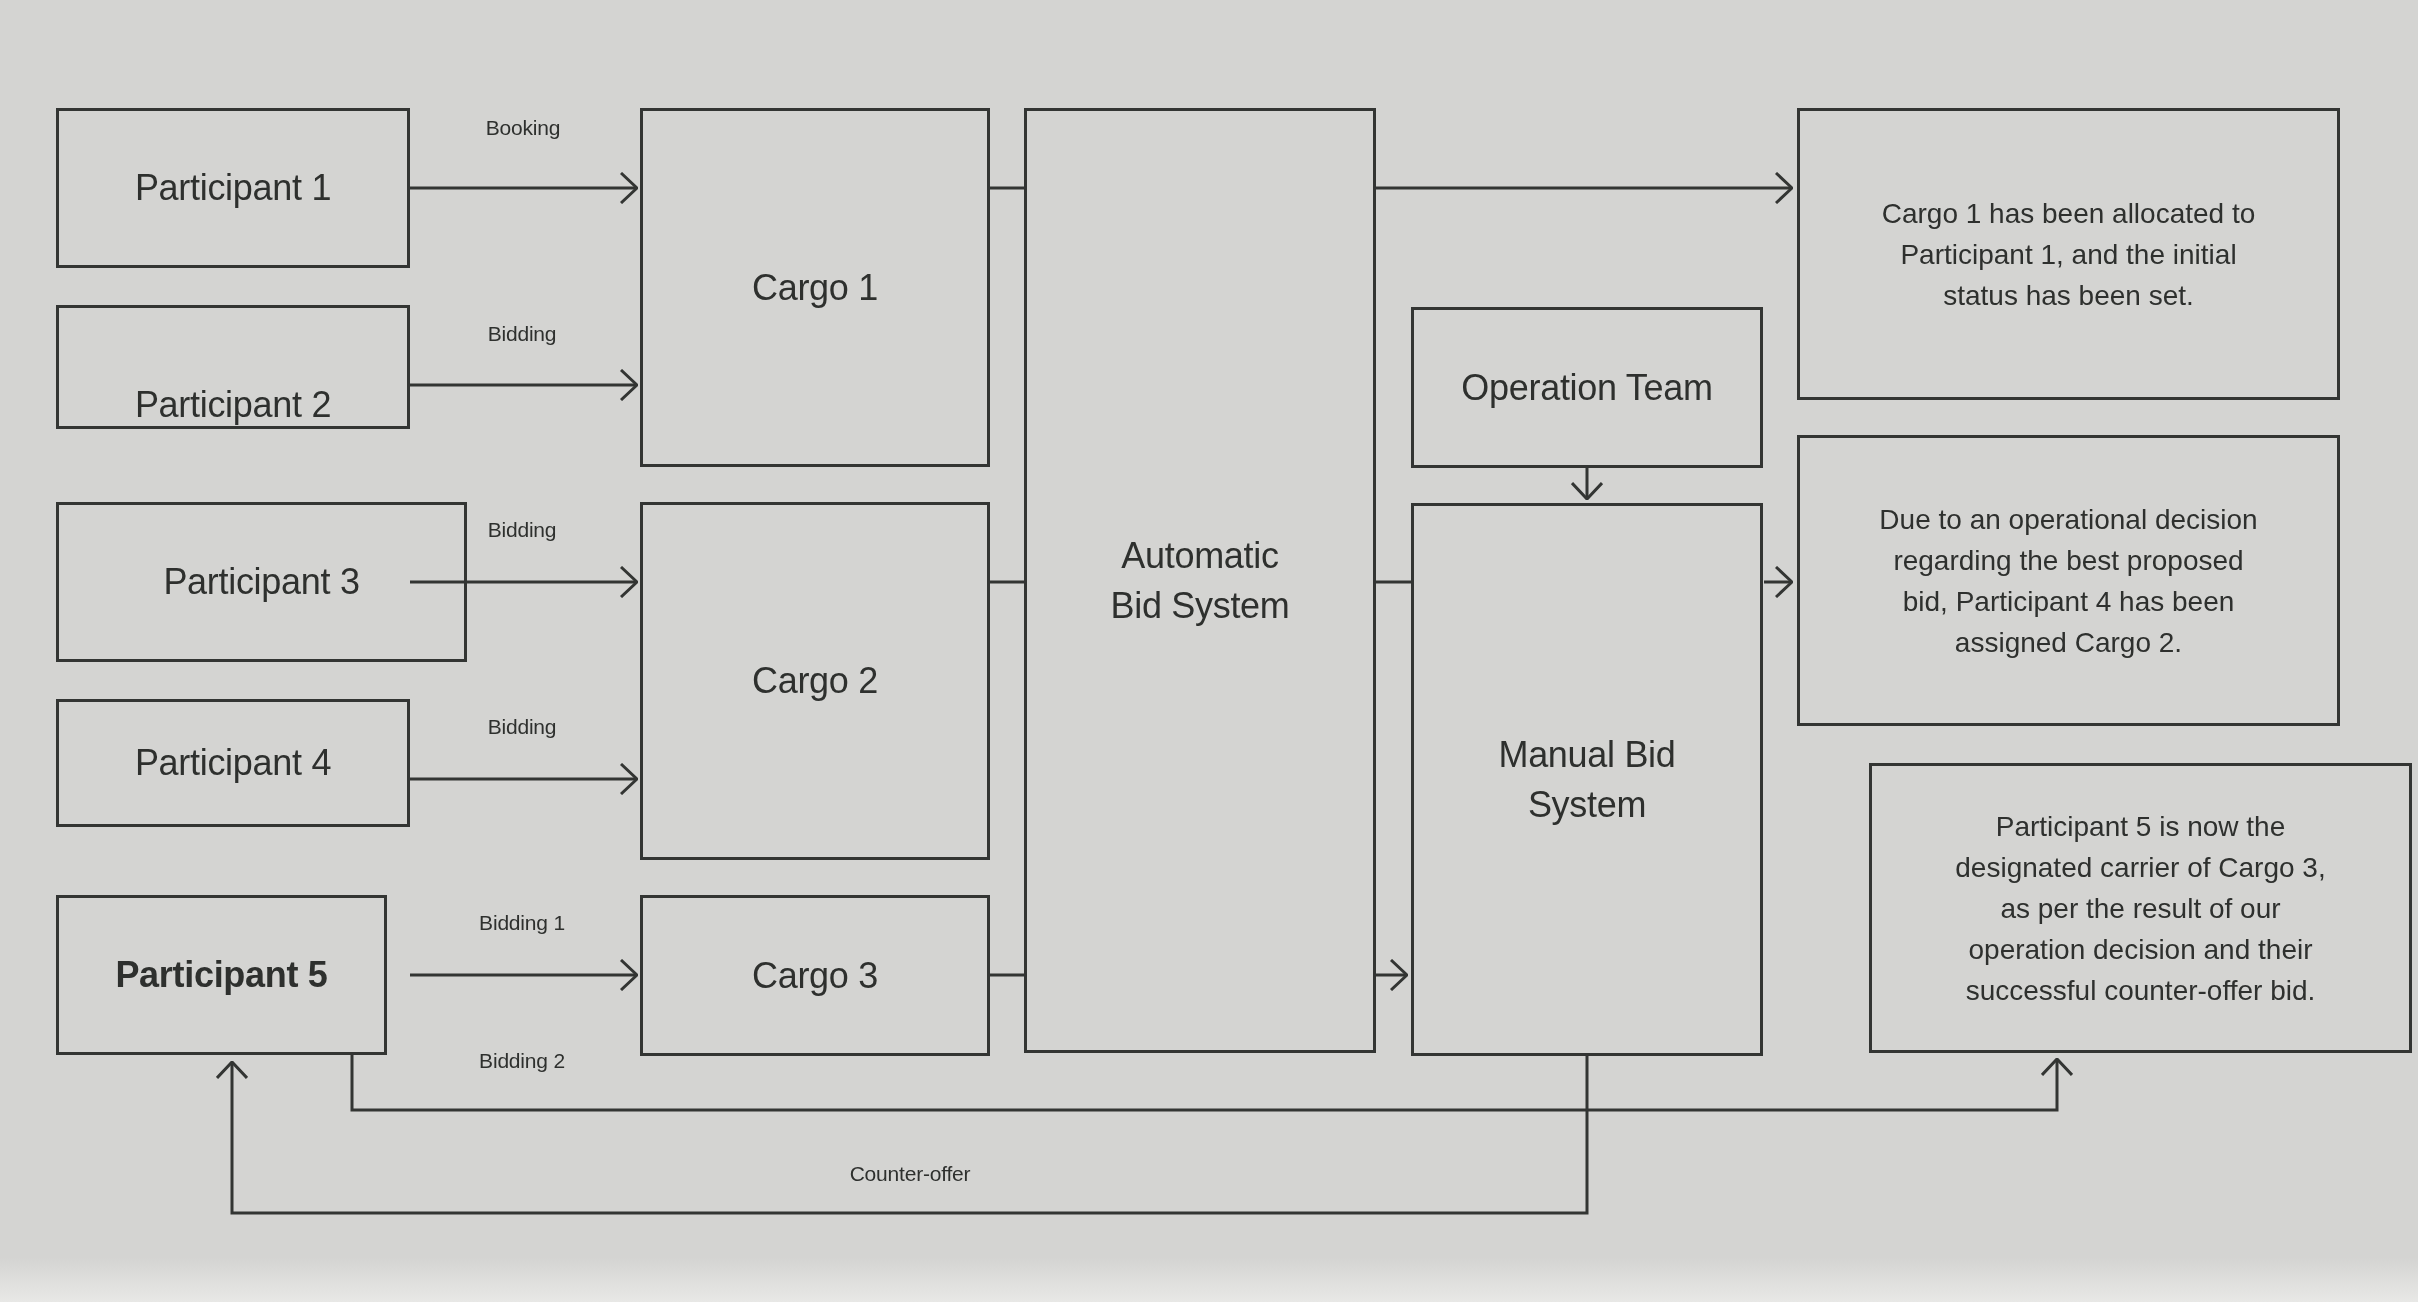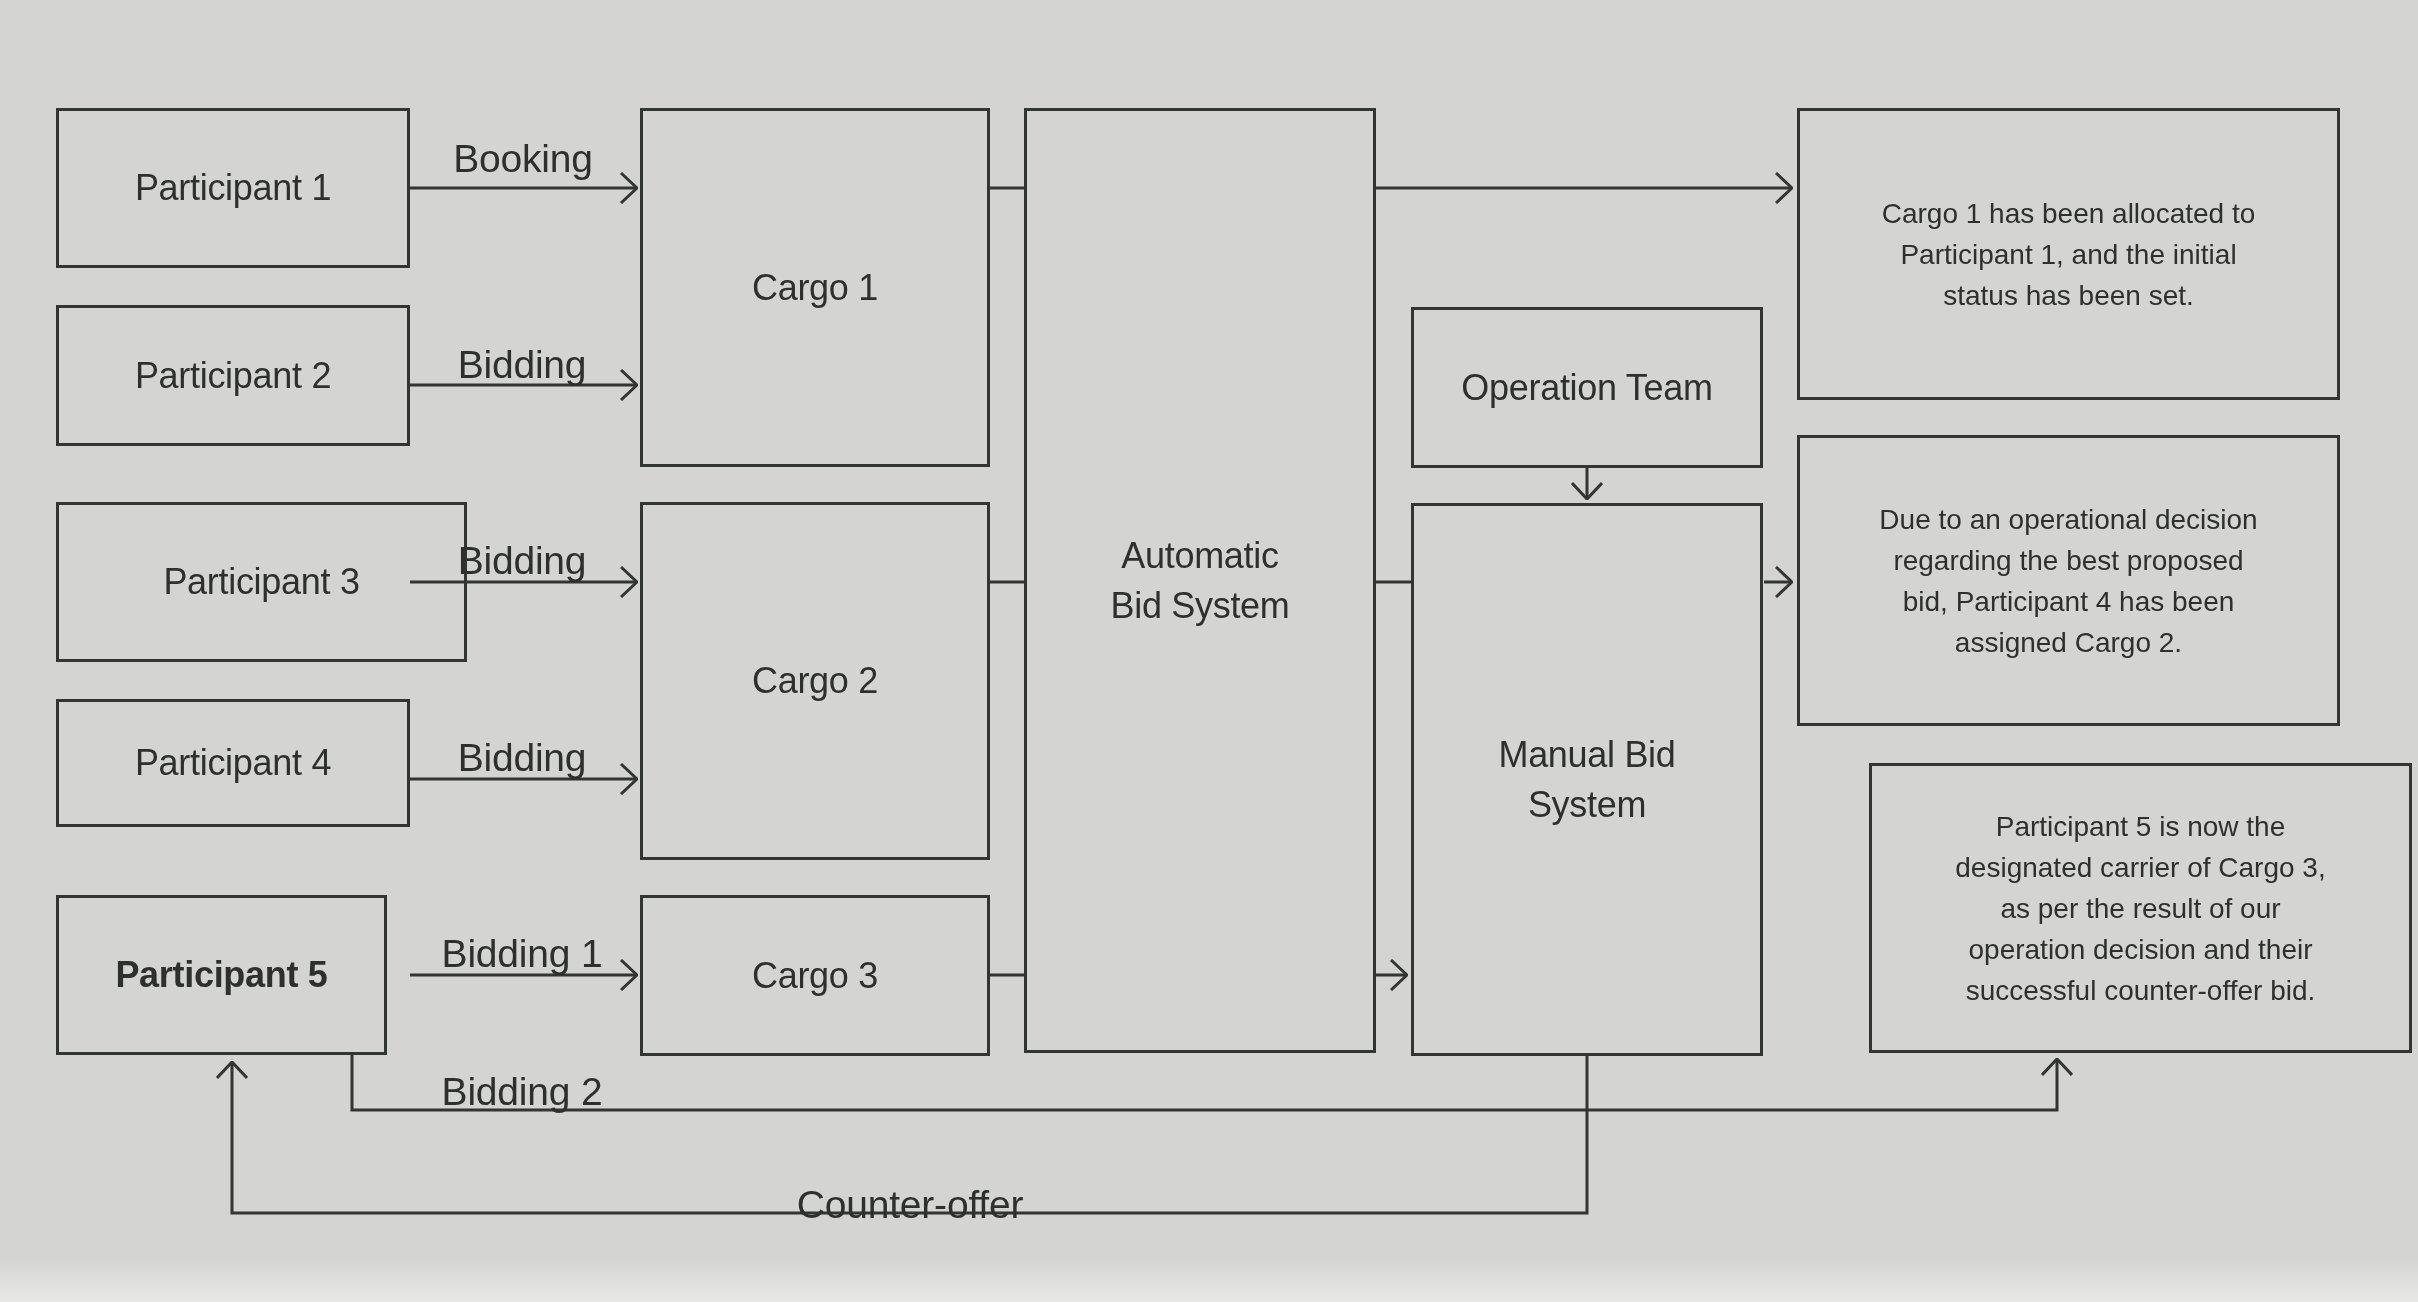--- a/index.html
+++ b/index.html
@@ -23,21 +23,21 @@
     border:3px solid var(--line);
     display:flex;align-items:center;justify-content:center;
     text-align:center;font-size:36px;letter-spacing:-0.3px;
     background:transparent;
   }
   .node .lines{line-height:50px;}
   .outcome{font-size:28px;letter-spacing:0;text-align:center;}
   .outcome p{max-width:400px;margin:0;line-height:41px;}
   .edge-label{
     position:absolute;transform:translate(-50%,-50%);
-    font-size:39px;letter-spacing:-0.2px;white-space:nowrap;color:var(--text);margin-top:31px;
+    font-size:21px;letter-spacing:-0.2px;white-space:nowrap;color:var(--text);
   }
   .bottom-sheen{
     position:absolute;left:0;right:0;bottom:0;height:44px;
     background:linear-gradient(to bottom,rgba(233,233,231,0),rgba(231,231,229,0.75) 70%,rgba(234,234,232,0.9));
     pointer-events:none;
   }
 </style>
 </head>
 <body>
 
@@ -67,21 +67,21 @@
     <path d="M1764,582 H1792" marker-end="url(#chev)"></path>
     <path d="M1587,468 V499" marker-end="url(#chev)"></path>
 
     <path d="M352,1055 V1110 H2057 V1059" marker-end="url(#chev)"></path>
     <path d="M1587,1056 V1213 H232 V1062" marker-end="url(#chev)"></path>
   </svg>
 
   <div class="node" style="left:56px;top:108px;width:354px;height:160px;">
     <span>Participant 1</span>
   </div>
-  <div class="node" style="left:56px;top:305px;width:354px;height:141px;">
+  <div class="node" style="left:56px;top:305px;width:354px;height:124px;align-items:flex-end;">
     <span>Participant 2</span>
   </div>
   <div class="node" style="left:56px;top:502px;width:411px;height:160px;">
     <span>Participant 3</span>
   </div>
   <div class="node" style="left:56px;top:699px;width:354px;height:128px;">
     <span>Participant 4</span>
   </div>
   <div class="node" style="left:56px;top:895px;width:331px;height:160px;font-weight:bold;">
     <span>Participant 5</span>

